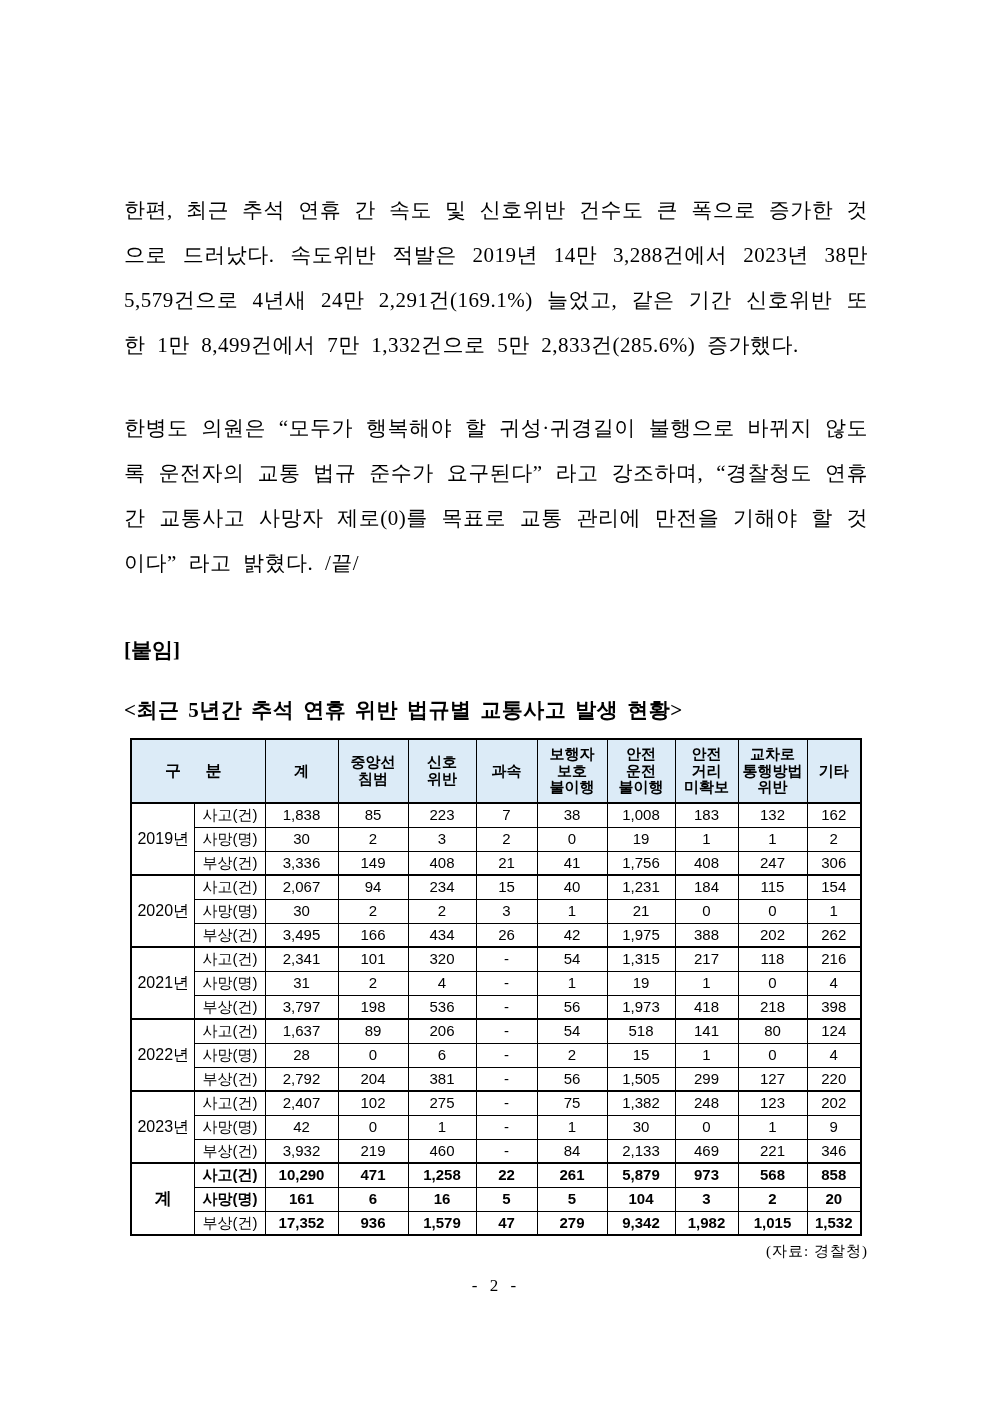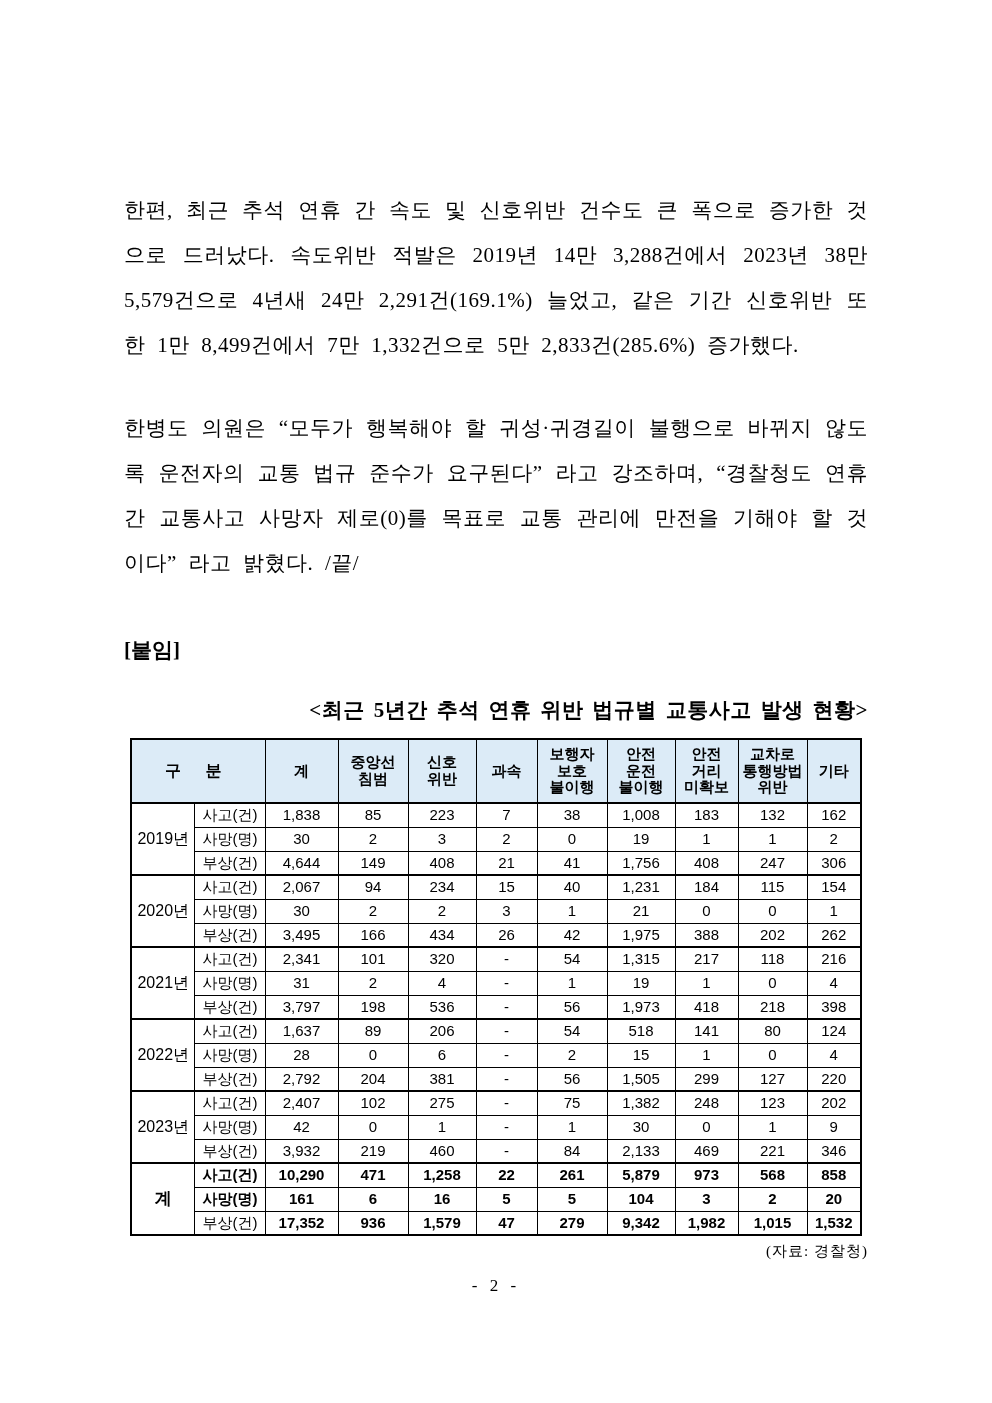--- a/index.html
+++ b/index.html
@@ -25,21 +25,21 @@
   .body-para + .body-para { margin-top: 38px; }
   .attachment-label {
     margin-top: 50px;
     font-size: 21px;
     font-weight: bold;
   }
   .table-title {
     margin-top: 32px;
     font-size: 21px;
     font-weight: bold;
-    text-align: right;
+    text-align: left;
     letter-spacing: 0.5px;
     word-spacing: 0.15em;
   }
   table.stats {
     margin-top: 14px;
     width: 730px;
     margin-left: auto; margin-right: auto;
     border-collapse: collapse;
     table-layout: fixed;
     border: 2px solid #000;
@@ -170,21 +170,21 @@
           <td class="val-cell">3</td>
           <td class="val-cell">2</td>
           <td class="val-cell">0</td>
           <td class="val-cell">19</td>
           <td class="val-cell">1</td>
           <td class="val-cell">1</td>
           <td class="val-cell">2</td>
         </tr>
         <tr>
           <td class="label-cell">부상(건)</td>
-          <td class="val-cell">4,644</td>
+          <td class="val-cell">3,336</td>
           <td class="val-cell">149</td>
           <td class="val-cell">408</td>
           <td class="val-cell">21</td>
           <td class="val-cell">41</td>
           <td class="val-cell">1,756</td>
           <td class="val-cell">408</td>
           <td class="val-cell">247</td>
           <td class="val-cell">306</td>
         </tr>
         <tr class="group-start">

